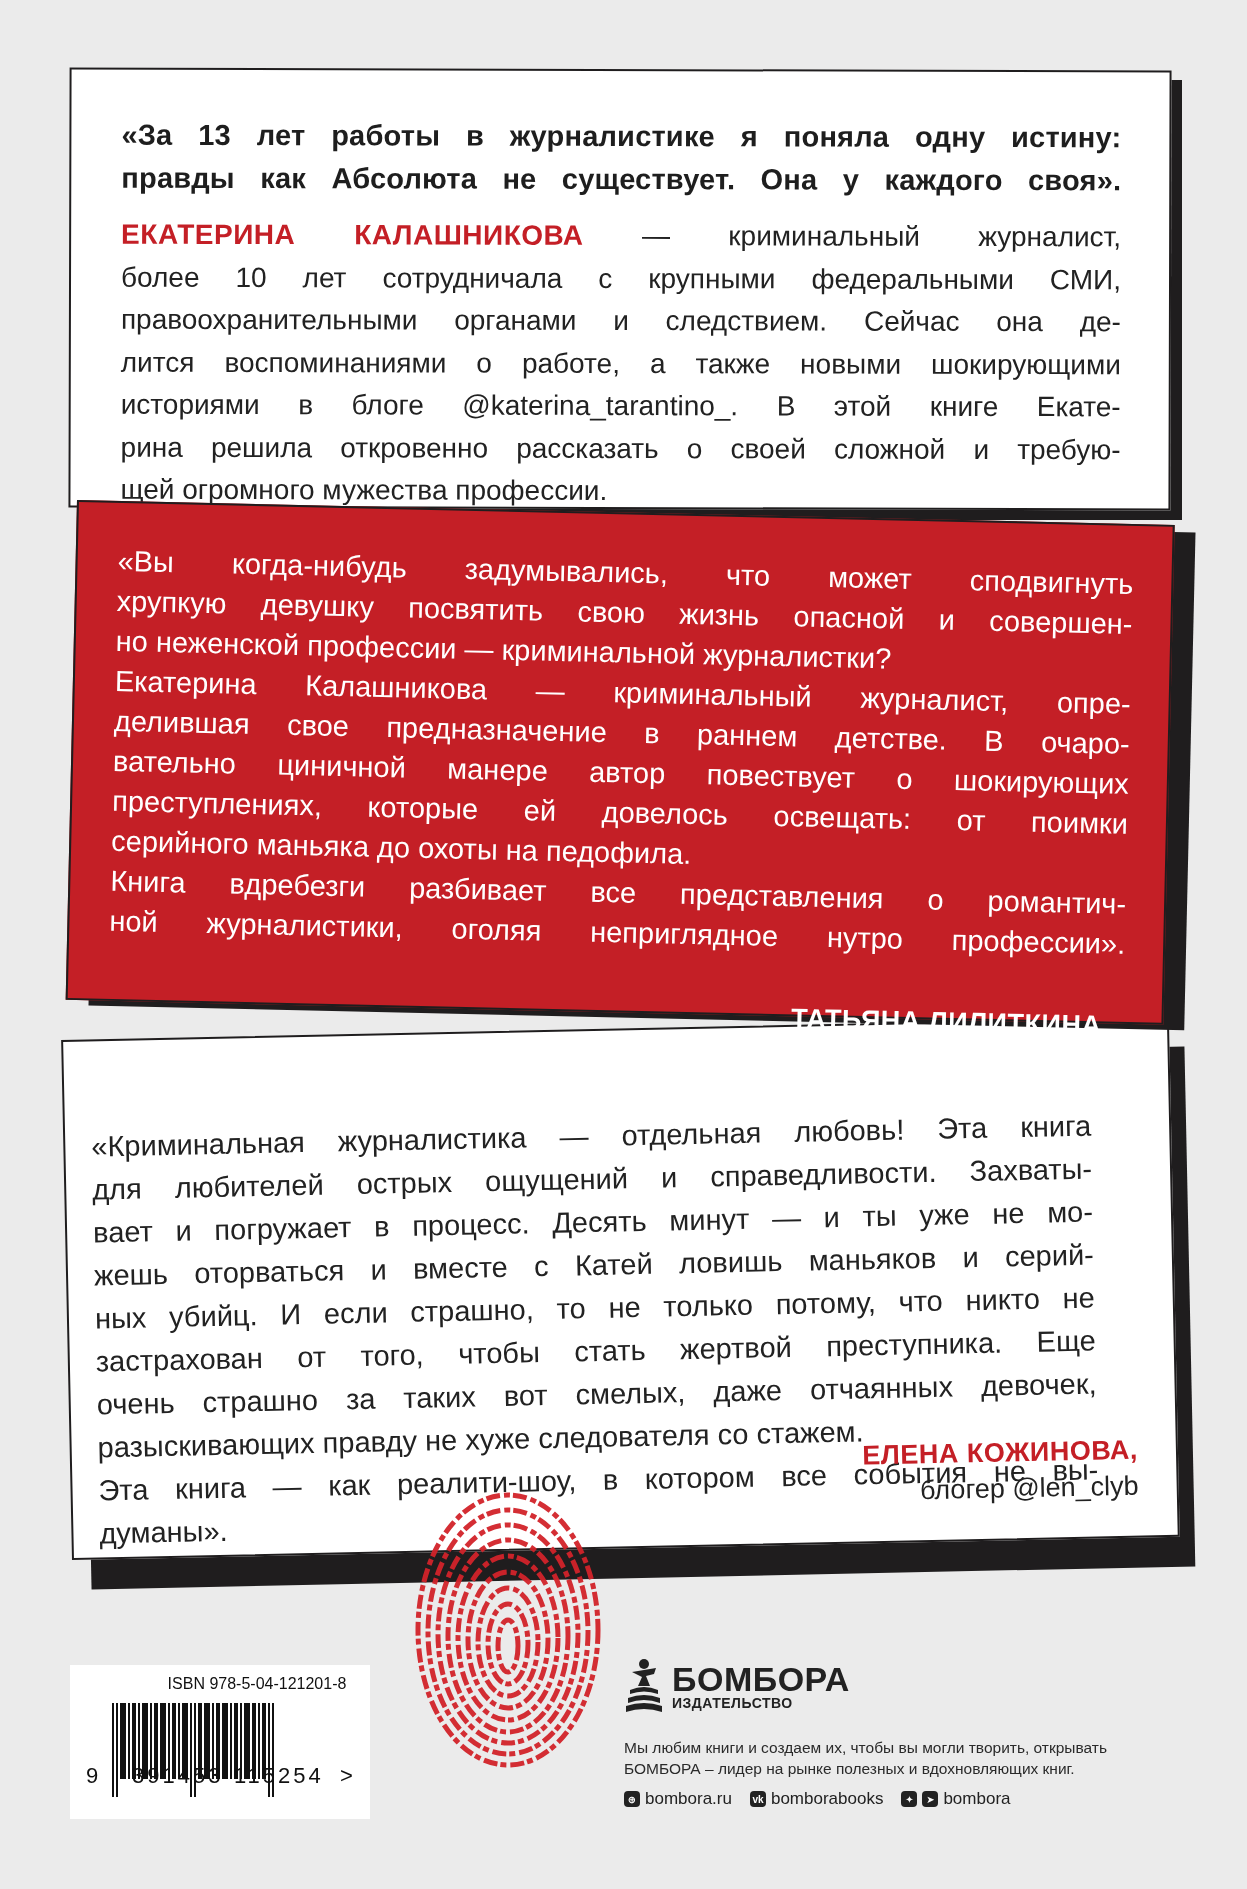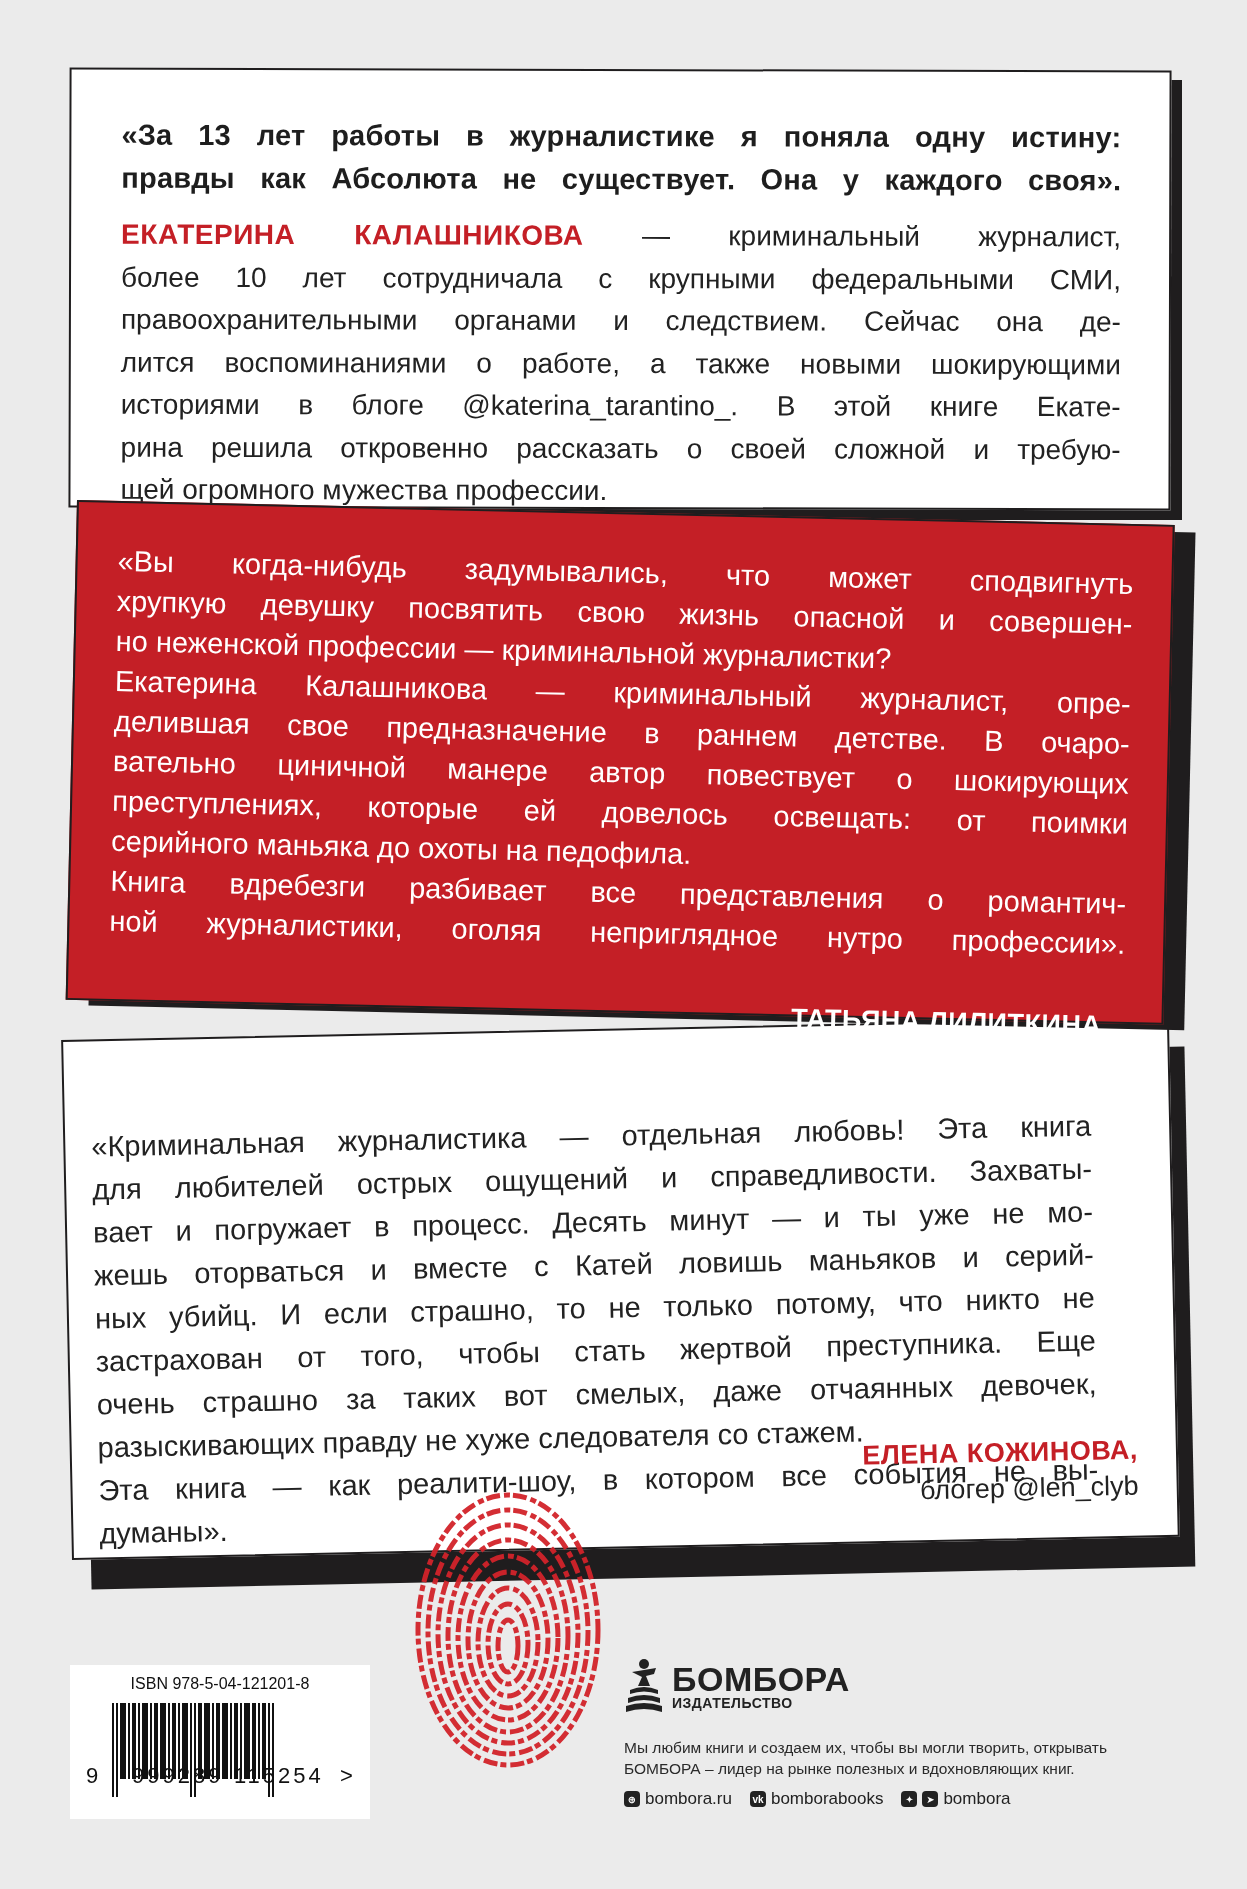--- a/index.html
+++ b/index.html
@@ -54,21 +54,21 @@
   .white-text .line.left { text-align-last: left; }
   .sig3 { position: absolute; right: 38px; top: 412px; text-align: right; }
   .sig3 .sig-name { color: #c41f26; }
   .sig3 .sig-sub { color: #222; }
 
   
   #fingerprint { position: absolute; left: 408px; top: 1480px; width: 200px; height: 290px; }
 
   
   #barcode-box { position: absolute; left: 70px; top: 1665px; width: 300px; height: 154px; background: #fff; }
-  .isbn-top { position: absolute; left: 0; width: 100%; top: 10px; text-align: center; font-size: 16px; color: #111; }
+  .isbn-top { position: absolute; left: 0; width: 100%; top: 10px; text-align: center; font-size: 16px; color: #111; padding-left: 37px; }
   .bars { position: absolute; left: 42px; top: 38px; width: 216px; height: 82px; display: flex; align-items: flex-start; }
   .bars span { display: block; background: #111; height: 76px; margin-right: 2px; }
   .bars span.g { height: 94px; }
   .isbn-digits { position: absolute; left: 0; top: 98px; width: 100%; font-size: 22px; letter-spacing: 3px; color: #111; }
   .isbn-digits span { position: absolute; }
 
   
   #publisher { position: absolute; left: 624px; top: 1655px; width: 600px; }
   .logo-row { display: flex; align-items: center; height: 62px; }
   .logo-mark { width: 40px; height: 60px; margin-right: 8px; }
@@ -187,21 +187,21 @@
       <span style="width:2px"></span>
     <span style="width:6px"></span>
       <span style="width:4px"></span>
       <span style="width:2px"></span>
       <span style="width:4px"></span>
     <span class="g" style="width:2px"></span>
       <span class="g" style="width:2px"></span>
   </div>
   <div class="isbn-digits">
     <span style="left:16px">9</span>
-    <span style="left:62px">999289</span>
+    <span style="left:62px">391453</span>
     <span style="left:164px">115254</span>
     <span style="left:270px">&gt;</span>
   </div>
 </div>
 
 <div id="publisher">
   <div class="logo-row">
     <svg class="logo-mark" viewBox="0 0 40 60">
       <circle cx="20" cy="8" r="5" fill="#222"></circle>
       <path d="M8 16 L32 12 L30 18 L22 20 L26 30 L14 30 L18 21 Z" fill="#222"></path>

